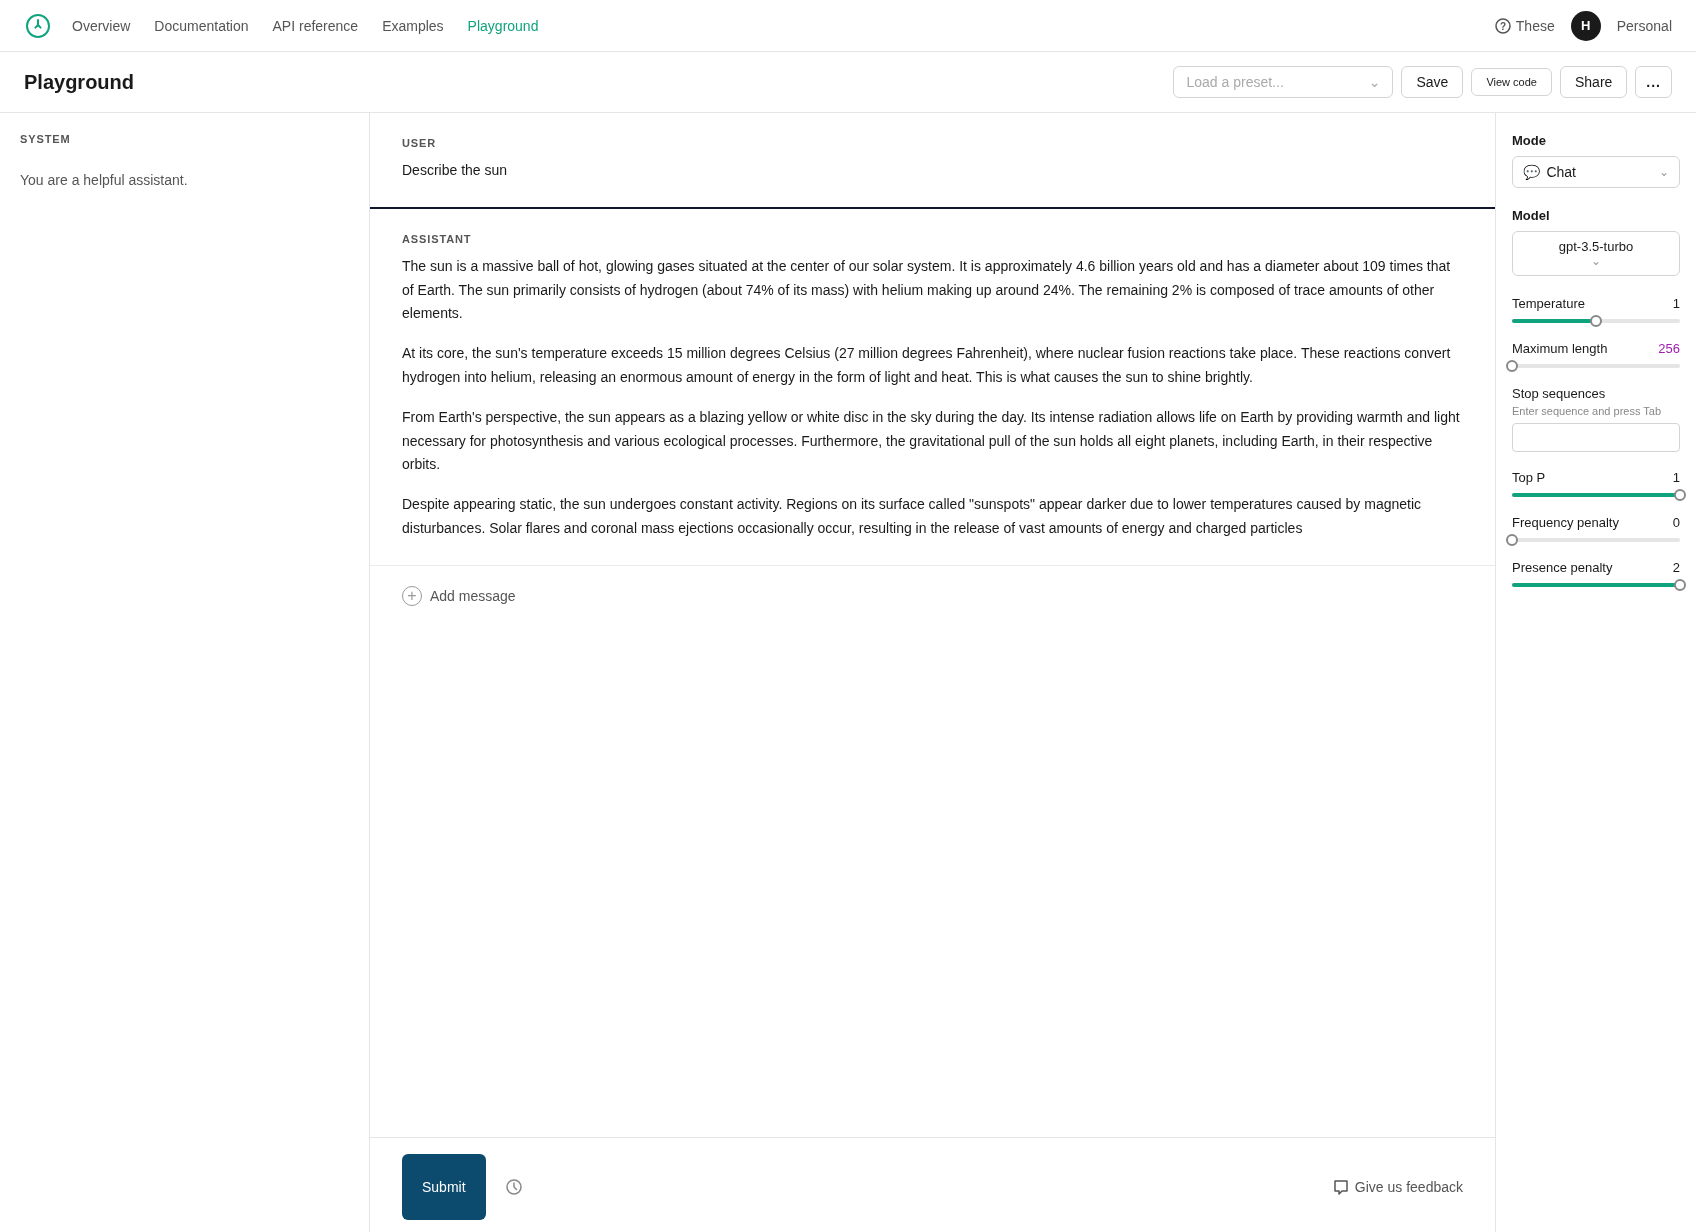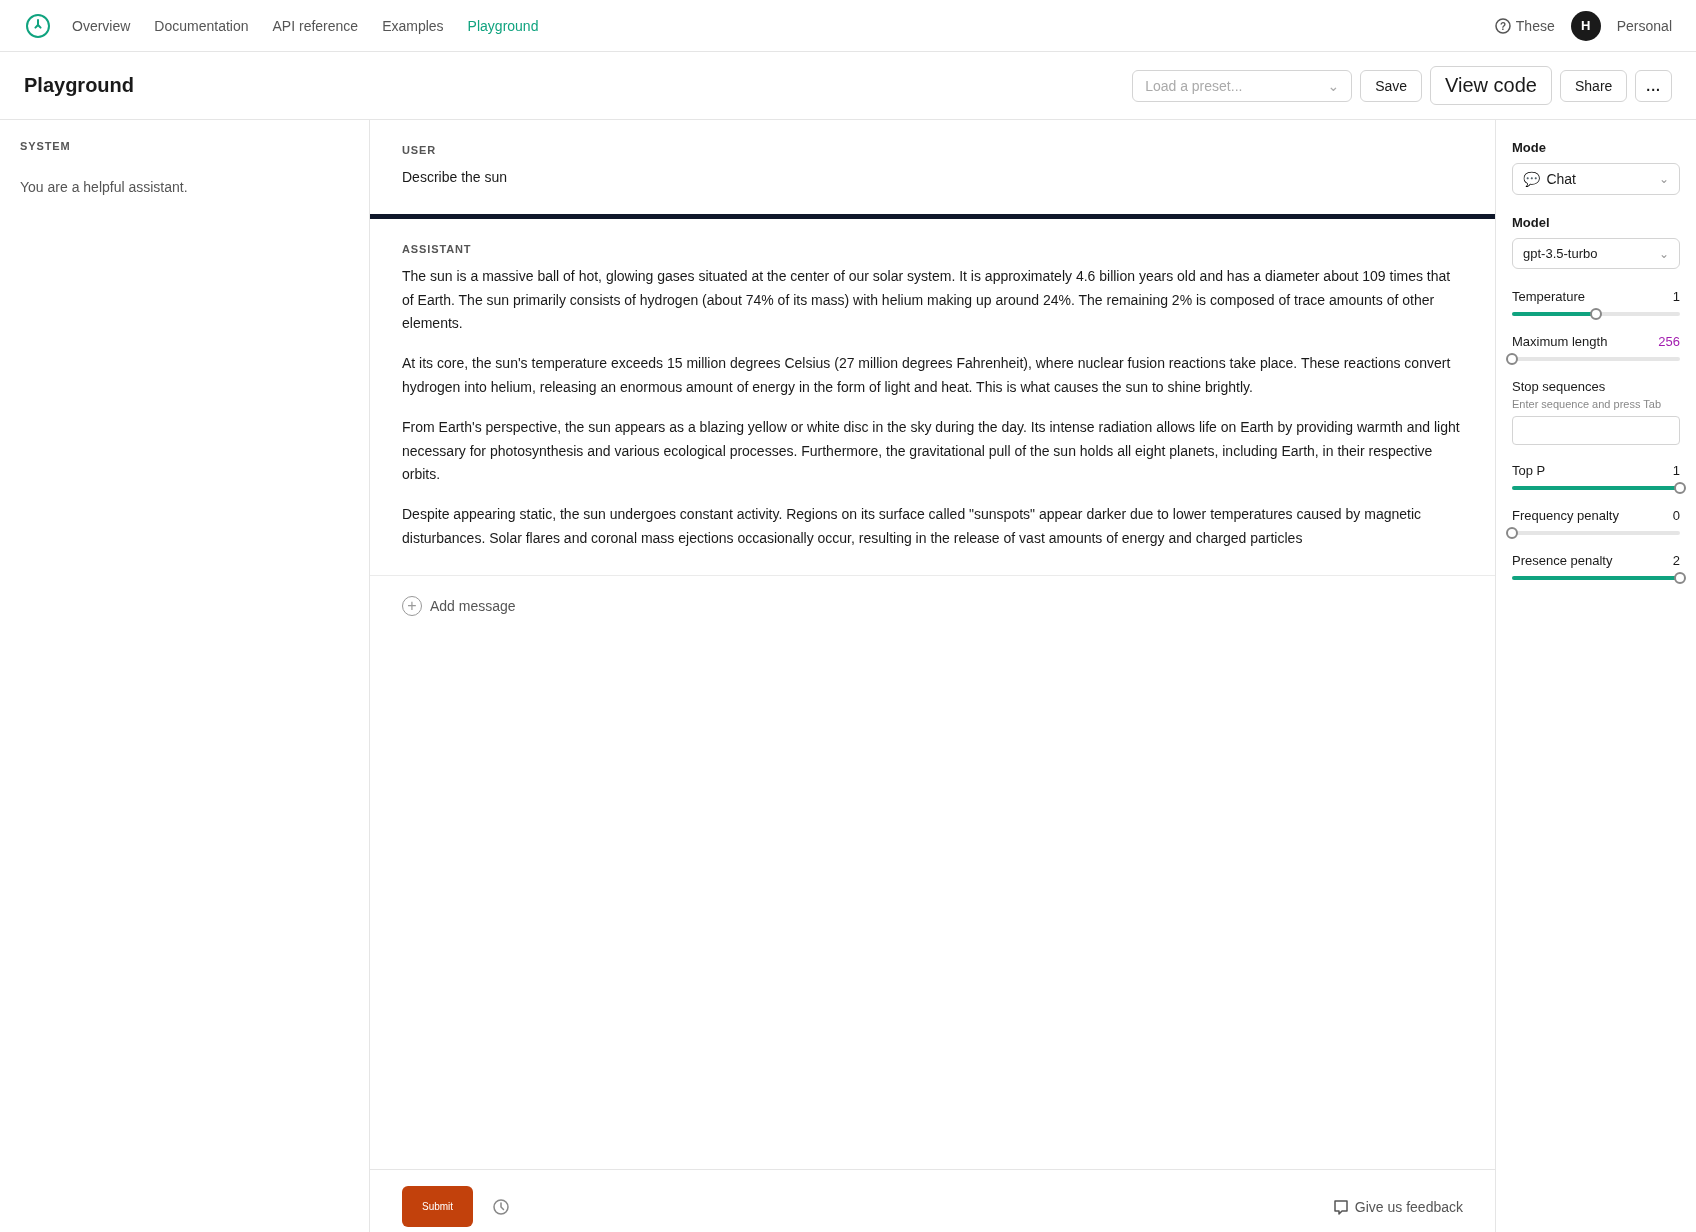--- a/index.html
+++ b/index.html
@@ -38,37 +38,37 @@
 </nav>
 
 <div style="display:flex;align-items:center;padding:14px 24px;border-bottom:1px solid #e5e5e5;">
   <h1 style="font-size:20px;font-weight:600;">Playground</h1>
   <div style="margin-left:auto;display:flex;align-items:center;gap:8px;">
     <div style="width:220px;border:1px solid #d4d4d4;border-radius:6px;padding:7px 12px;font-size:14px;color:#aaa;display:flex;align-items:center;justify-content:space-between;cursor:pointer;background:#fff;">
       <span>Load a preset...</span>
       <span style="color:#aaa;">⌄</span>
     </div>
     <button style="padding:7px 14px;border-radius:6px;font-size:14px;cursor:pointer;border:1px solid #d4d4d4;background:#fff;color:#1a1a1a;font-weight:500;">Save</button>
-    <button style="padding:7px 14px;border-radius:6px;font-size:20px;cursor:pointer;border:1px solid #d4d4d4;background:#fff;color:#1a1a1a;font-weight:500;">View code</button>
+    <button style="padding:7px 14px;border-radius:6px;font-size:11px;cursor:pointer;border:1px solid #d4d4d4;background:#fff;color:#1a1a1a;font-weight:500;">View code</button>
     <button style="padding:7px 14px;border-radius:6px;font-size:14px;cursor:pointer;border:1px solid #d4d4d4;background:#fff;color:#1a1a1a;font-weight:500;">Share</button>
     <button style="padding:7px 10px;border-radius:6px;font-size:14px;cursor:pointer;border:1px solid #d4d4d4;background:#fff;color:#1a1a1a;font-weight:600;letter-spacing:1px;">...</button>
   </div>
 </div>
 
 <div style="display:flex;height:calc(1232px - 52px - 57px);">
 
   <div style="width:370px;min-width:370px;border-right:1px solid #e5e5e5;padding:20px;overflow-y:auto;display:flex;flex-direction:column;">
     <div style="font-size:11px;font-weight:700;letter-spacing:0.08em;color:#555;margin-bottom:24px;">SYSTEM</div>
     <div style="font-size:14px;color:#555;line-height:1.6;">You are a helpful assistant.</div>
   </div>
 
   <div style="flex:1;display:flex;flex-direction:column;border-right:1px solid #e5e5e5;overflow:hidden;">
     <div style="flex:1;overflow-y:auto;">
 
-      <div style="padding:24px 32px;border-bottom:5px solid #0f172a;">
+      <div style="padding:24px 32px;border-bottom:2px solid #0f172a;">
         <div style="font-size:11px;font-weight:700;letter-spacing:0.08em;color:#555;margin-bottom:10px;">USER</div>
         <div style="font-size:14px;color:#1a1a1a;line-height:1.7;">Describe the sun</div>
       </div>
 
       <div style="padding:24px 32px;border-bottom:1px solid #ebebeb;">
         <div style="font-size:11px;font-weight:700;letter-spacing:0.08em;color:#555;margin-bottom:10px;">ASSISTANT</div>
         <div style="font-size:14px;color:#1a1a1a;line-height:1.7;">
           <p>The sun is a massive ball of hot, glowing gases situated at the center of our solar system. It is approximately 4.6 billion years old and has a diameter about 109 times that of Earth. The sun primarily consists of hydrogen (about 74% of its mass) with helium making up around 24%. The remaining 2% is composed of trace amounts of other elements.</p>
           <p style="margin-top:16px;">At its core, the sun's temperature exceeds 15 million degrees Celsius (27 million degrees Fahrenheit), where nuclear fusion reactions take place. These reactions convert hydrogen into helium, releasing an enormous amount of energy in the form of light and heat. This is what causes the sun to shine brightly.</p>
           <p style="margin-top:16px;">From Earth's perspective, the sun appears as a blazing yellow or white disc in the sky during the day. Its intense radiation allows life on Earth by providing warmth and light necessary for photosynthesis and various ecological processes. Furthermore, the gravitational pull of the sun holds all eight planets, including Earth, in their respective orbits.</p>
@@ -78,21 +78,21 @@
 
       <div style="padding:20px 32px;">
         <div style="display:flex;align-items:center;gap:8px;color:#555;font-size:14px;cursor:pointer;">
           <div style="width:20px;height:20px;border-radius:50%;border:1.5px solid #999;display:flex;align-items:center;justify-content:center;font-size:16px;color:#999;line-height:1;">+</div>
           <span>Add message</span>
         </div>
       </div>
     </div>
 
     <div style="padding:16px 32px;display:flex;align-items:center;gap:12px;border-top:1px solid #e5e5e5;background:#fff;">
-      <button style="padding:15px 20px;background:#c2410c;color:#fff;border:none;border-radius:6px;font-size:10px;font-weight:500;cursor:pointer;">Submit</button>
+      <button style="padding:25px 20px;background:#0c4a6e;color:#fff;border:none;border-radius:6px;font-size:14px;font-weight:500;cursor:pointer;">Submit</button>
       <div style="width:32px;height:32px;display:flex;align-items:center;justify-content:center;cursor:pointer;color:#888;border-radius:50%;">
         <svg width="18" height="18" viewBox="0 0 18 18" fill="none">
             <path d="M9 2a7 7 0 100 14A7 7 0 009 2z" stroke="#888" stroke-width="1.5"></path>
             <path d="M9 5v4l2.5 2.5" stroke="#888" stroke-width="1.5" stroke-linecap="round"></path>
           </svg>
       </div>
       <div style="margin-left:auto;display:flex;align-items:center;gap:6px;color:#555;font-size:14px;cursor:pointer;">
         <svg width="16" height="16" viewBox="0 0 16 16" fill="none">
             <path d="M2 2h12v10H9l-3 3v-3H2V2z" stroke="#555" stroke-width="1.5" stroke-linejoin="round"></path>
           </svg>
@@ -109,21 +109,21 @@
         <div style="display:flex;align-items:center;gap:6px;">
           <span style="font-size:14px;">💬</span>
           <span>Chat</span>
         </div>
         <span style="color:#999;font-size:12px;">⌄</span>
       </div>
     </div>
 
     <div style="margin-bottom:20px;">
       <div style="font-size:13px;font-weight:600;color:#1a1a1a;margin-bottom:8px;">Model</div>
-      <div style="width:100%;border:1px solid #d4d4d4;border-radius:6px;padding:7px 10px;font-size:13px;color:#1a1a1a;display:flex;align-items:center;justify-content:space-between;cursor:pointer;background:#fff;">
+      <div style="width:100%;border:1px solid #d4d4d4;border-radius:6px;padding:7px 10px;font-size:13px;color:#1a1a1a;display:flex;align-items:center;justify-content:space-between;cursor:pointer;background:#fff;flex-direction:column;">
         <span>gpt-3.5-turbo</span>
         <span style="color:#999;font-size:12px;">⌄</span>
       </div>
     </div>
 
     <div style="margin-bottom:18px;">
       <div style="display:flex;justify-content:space-between;margin-bottom:8px;">
         <span style="font-size:13px;font-weight:500;color:#1a1a1a;">Temperature</span>
         <span style="font-size:13px;color:#1a1a1a;">1</span>
       </div>

